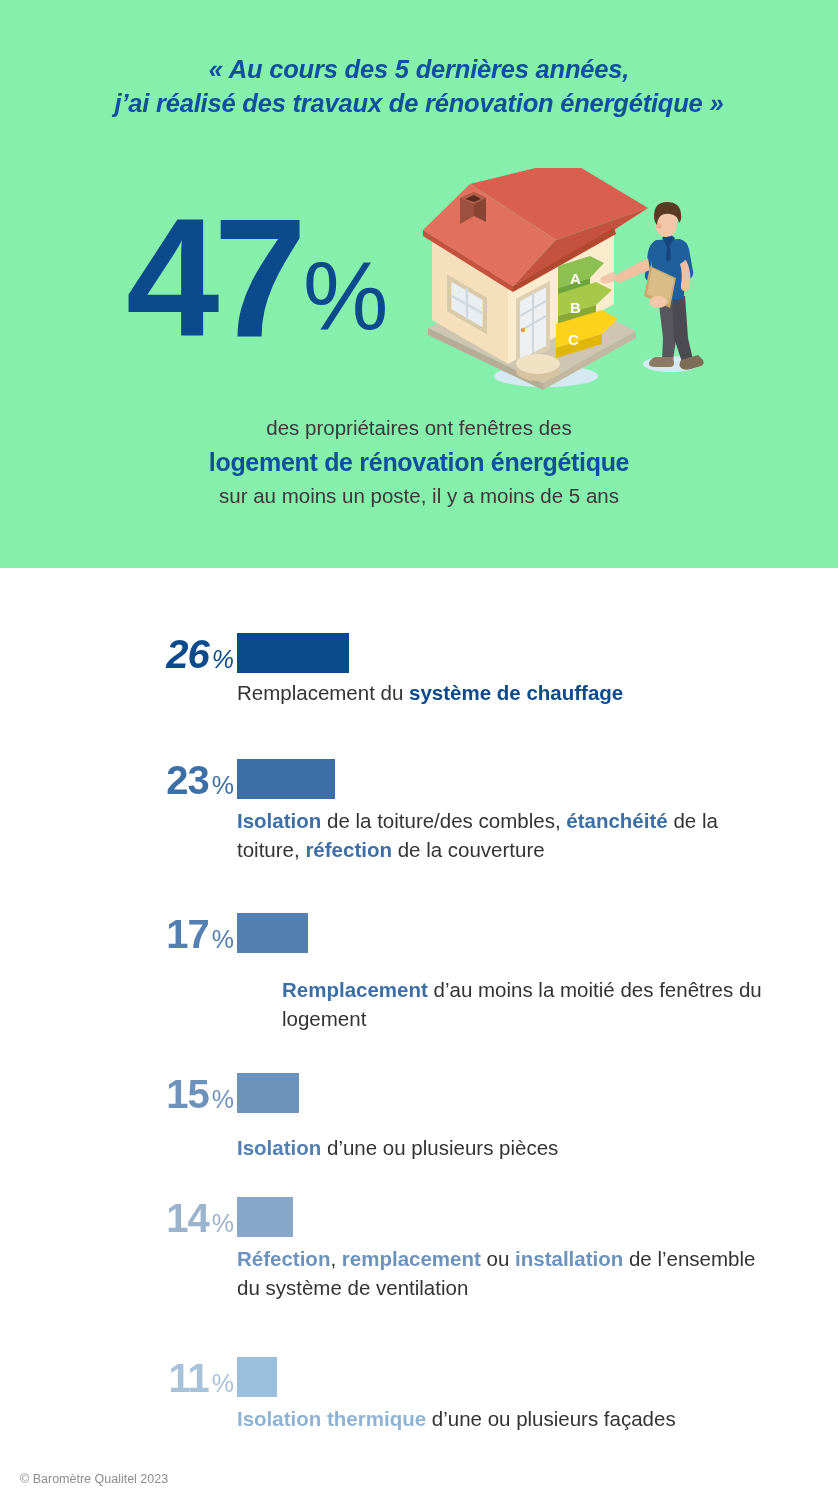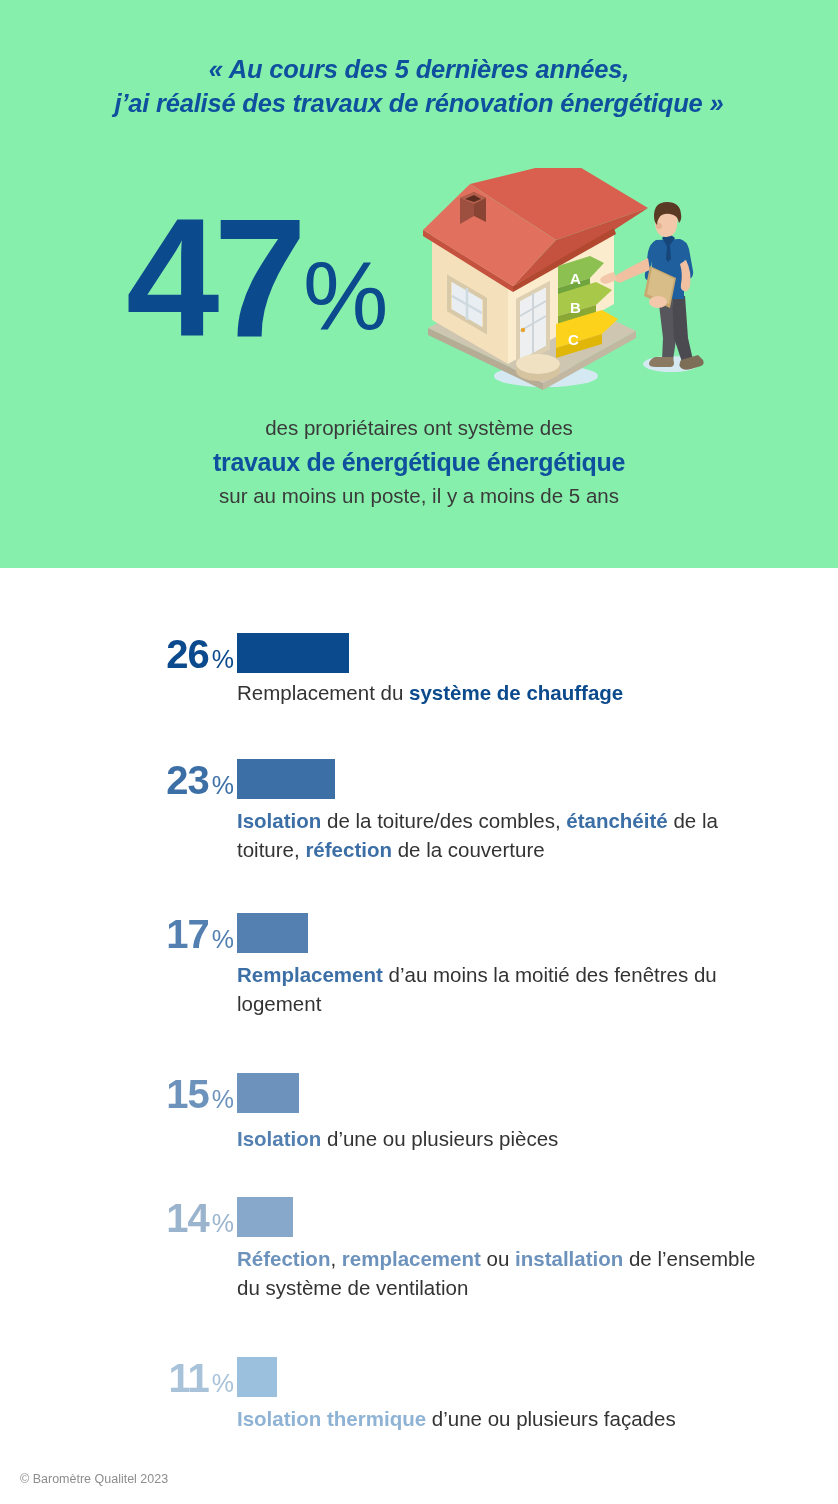--- a/index.html
+++ b/index.html
@@ -245,46 +245,46 @@
         <path d="M240,40 q-4,6 -3,16 q1,12 10,13 q10,1 12,-11 q2,-13 -4,-18 q-8,-5 -15,0 z" fill="#f3c8aa"></path>
 
         <circle cx="241" cy="58" r="3" fill="#e6b493"></circle>
 
         <path d="M236,48 q0,-14 13,-14 q13,0 14,12 q1,6 -2,9 q-1,-8 -9,-9 q-8,-1 -11,4 q-2,3 -2,7 q-3,-3 -3,-9 z" fill="#5a3a23"></path>
       </g>
     </svg>
   </div>
 
   <div class="hero-caption">
-    <span>des propriétaires ont système des</span>
-    <span class="strong">travaux de énergétique énergétique</span>
+    <span>des propriétaires ont fenêtres des</span>
+    <span class="strong">logement de rénovation énergétique</span>
     <span>sur au moins un poste, il y a moins de 5 ans</span>
   </div>
 </div>
 
 <div class="barlist" id="barlist">
     <div class="row" style="top: 64px;">
-      <div class="pct" style="color: rgb(11, 74, 140);"><span>26</span><span class="sym">%</span></div>
+      <div class="pct" style="color: rgb(11, 74, 140); font-style: italic;"><span>26</span><span class="sym">%</span></div>
       <div class="bar" style="width: 112px; background: rgb(11, 74, 140);"></div>
       <div class="label" style="top: 46px;">Remplacement du <b style="color: rgb(11, 74, 140);">système de chauffage</b></div>
     </div>
     <div class="row" style="top: 190px;">
       <div class="pct" style="color: rgb(60, 111, 166);"><span>23</span><span class="sym">%</span></div>
       <div class="bar" style="width: 98px; background: rgb(60, 111, 166);"></div>
       <div class="label" style="top: 48px;"><b style="color: rgb(60, 111, 166);">Isolation</b> de la toiture/des combles, <b style="color: rgb(60, 111, 166);">étanchéité</b> de la toiture, <b style="color: rgb(60, 111, 166);">réfection</b> de la couverture</div>
     </div>
     <div class="row" style="top: 344px;">
       <div class="pct" style="color: rgb(83, 128, 176);"><span>17</span><span class="sym">%</span></div>
       <div class="bar" style="width: 71px; background: rgb(83, 128, 176);"></div>
-      <div class="label" style="top: 48px;"><b style="color: rgb(60, 111, 166);">Remplacement</b> d’au moins la moitié des fenêtres du logement</div>
+      <div class="label" style="top: 63px; margin-left: 45px;"><b style="color: rgb(60, 111, 166);">Remplacement</b> d’au moins la moitié des fenêtres du logement</div>
     </div>
     <div class="row" style="top: 504px;">
       <div class="pct" style="color: rgb(109, 147, 189);"><span>15</span><span class="sym">%</span></div>
       <div class="bar" style="width: 62px; background: rgb(109, 147, 189);"></div>
-      <div class="label" style="top: 52px;"><b style="color: rgb(83, 128, 176);">Isolation</b> d’une ou plusieurs pièces</div>
+      <div class="label" style="top: 61px;"><b style="color: rgb(83, 128, 176);">Isolation</b> d’une ou plusieurs pièces</div>
     </div>
     <div class="row" style="top: 628px;">
       <div class="pct" style="color: rgb(155, 180, 205);"><span>14</span><span class="sym">%</span></div>
       <div class="bar" style="width: 56px; background: rgb(136, 168, 203);"></div>
       <div class="label" style="top: 48px;"><b style="color: rgb(109, 147, 189);">Réfection</b>, <b style="color: rgb(109, 147, 189);">remplacement</b> ou <b style="color: rgb(109, 147, 189);">installation</b> de l’ensemble du système de ventilation</div>
     </div>
     <div class="row" style="top: 788px;">
       <div class="pct" style="color: rgb(168, 194, 218);"><span>11</span><span class="sym">%</span></div>
       <div class="bar" style="width: 40px; background: rgb(155, 192, 221);"></div>
       <div class="label" style="top: 48px;"><b style="color: rgb(143, 179, 212);">Isolation thermique</b> d’une ou plusieurs façades</div>

